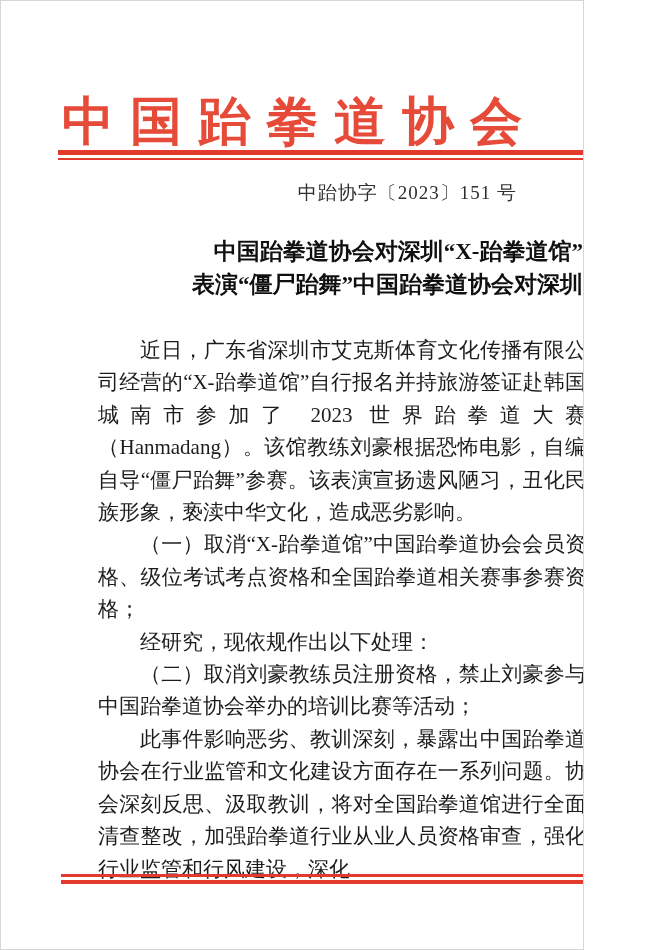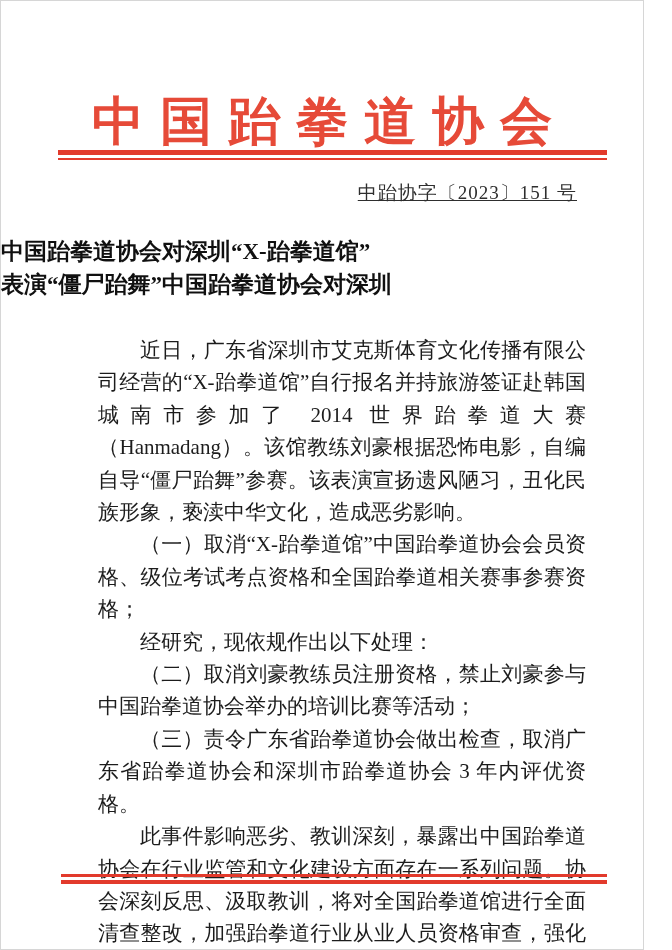--- a/index.html
+++ b/index.html
@@ -8,21 +8,21 @@
     --ink:#1c1c1c;
   }
   *{margin:0;padding:0;box-sizing:border-box;}
   html,body{background:#ffffff;}
   body{
     width:672px;height:950px;
     font-family:"Liberation Serif","DejaVu Serif",serif;
   }
   .page{
     position:relative;
-    width:644px;height:950px;
+    width:584px;height:950px;
     background:#ffffff;
     border:1px solid #d6d6d6;
     overflow:hidden;
   }
   
   .org-name{
     position:absolute;
     top:86px;left:0;right:0;
     text-align:center;
     color:var(--accent-text);
@@ -41,27 +41,26 @@
   .header-rule .gap{height:3px;background:transparent;}
   .header-rule .thin{height:2px;background:var(--accent-line);}
   
   .doc-number{
     position:absolute;
     top:179px;right:66px;
     font-size:19px;
     color:#2e2e2e;
     letter-spacing:1px;
     white-space:nowrap;
-    text-decoration:underline;
   }
   
   .doc-title{
     position:absolute;
     top:234px;left:0;right:0;
-    text-align:left;
+    text-align:right;
     font-weight:bold;
     color:#101010;
     font-size:23px;
     line-height:33px;
   }
   
   .doc-body{
     position:absolute;
     top:333px;left:97px;width:488px;
     font-size:21px;
@@ -96,25 +95,24 @@
   </div>
 
   <div class="doc-number">中跆协字〔2023〕151 号</div>
 
   <div class="doc-title">
     <div>中国跆拳道协会对深圳“X-跆拳道馆”</div>
     <div>表演“僵尸跆舞”中国跆拳道协会对深圳</div>
   </div>
 
   <div class="doc-body">
-    <p>近日，广东省深圳市艾克斯体育文化传播有限公司经营的“X-跆拳道馆”自行报名并持旅游签证赴韩国城南市参加了 2014 世界跆拳道大赛（Hanmadang）。该馆教练刘豪根据恐怖电影，自编自导“僵尸跆舞”参赛。该表演宣扬遗风陋习，丑化民族形象，亵渎中华文化，造成恶劣影响。</p>
+    <p>近日，广东省深圳市艾克斯体育文化传播有限公司经营的“X-跆拳道馆”自行报名并持旅游签证赴韩国城南市参加了 2023 世界跆拳道大赛（Hanmadang）。该馆教练刘豪根据恐怖电影，自编自导“僵尸跆舞”参赛。该表演宣扬遗风陋习，丑化民族形象，亵渎中华文化，造成恶劣影响。</p>
     <p>（一）取消“X-跆拳道馆”中国跆拳道协会会员资格、级位考试考点资格和全国跆拳道相关赛事参赛资格；</p>
     <p>经研究，现依规作出以下处理：</p>
     <p>（二）取消刘豪教练员注册资格，禁止刘豪参与中国跆拳道协会举办的培训比赛等活动；</p>
-    <p>（三）责令广东省跆拳道协会做出检查，取消广东省跆拳道协会和深圳市跆拳道协会 3 年内评优资格。</p>
     <p>此事件影响恶劣、教训深刻，暴露出中国跆拳道协会在行业监管和文化建设方面存在一系列问题。协会深刻反思、汲取教训，将对全国跆拳道馆进行全面清查整改，加强跆拳道行业从业人员资格审查，强化行业监管和行风建设，深化</p>
   </div>
 
   <div class="footer-rule">
     <div class="thin"></div>
     <div class="gap"></div>
     <div class="thick"></div>
   </div>
 
 </div>

